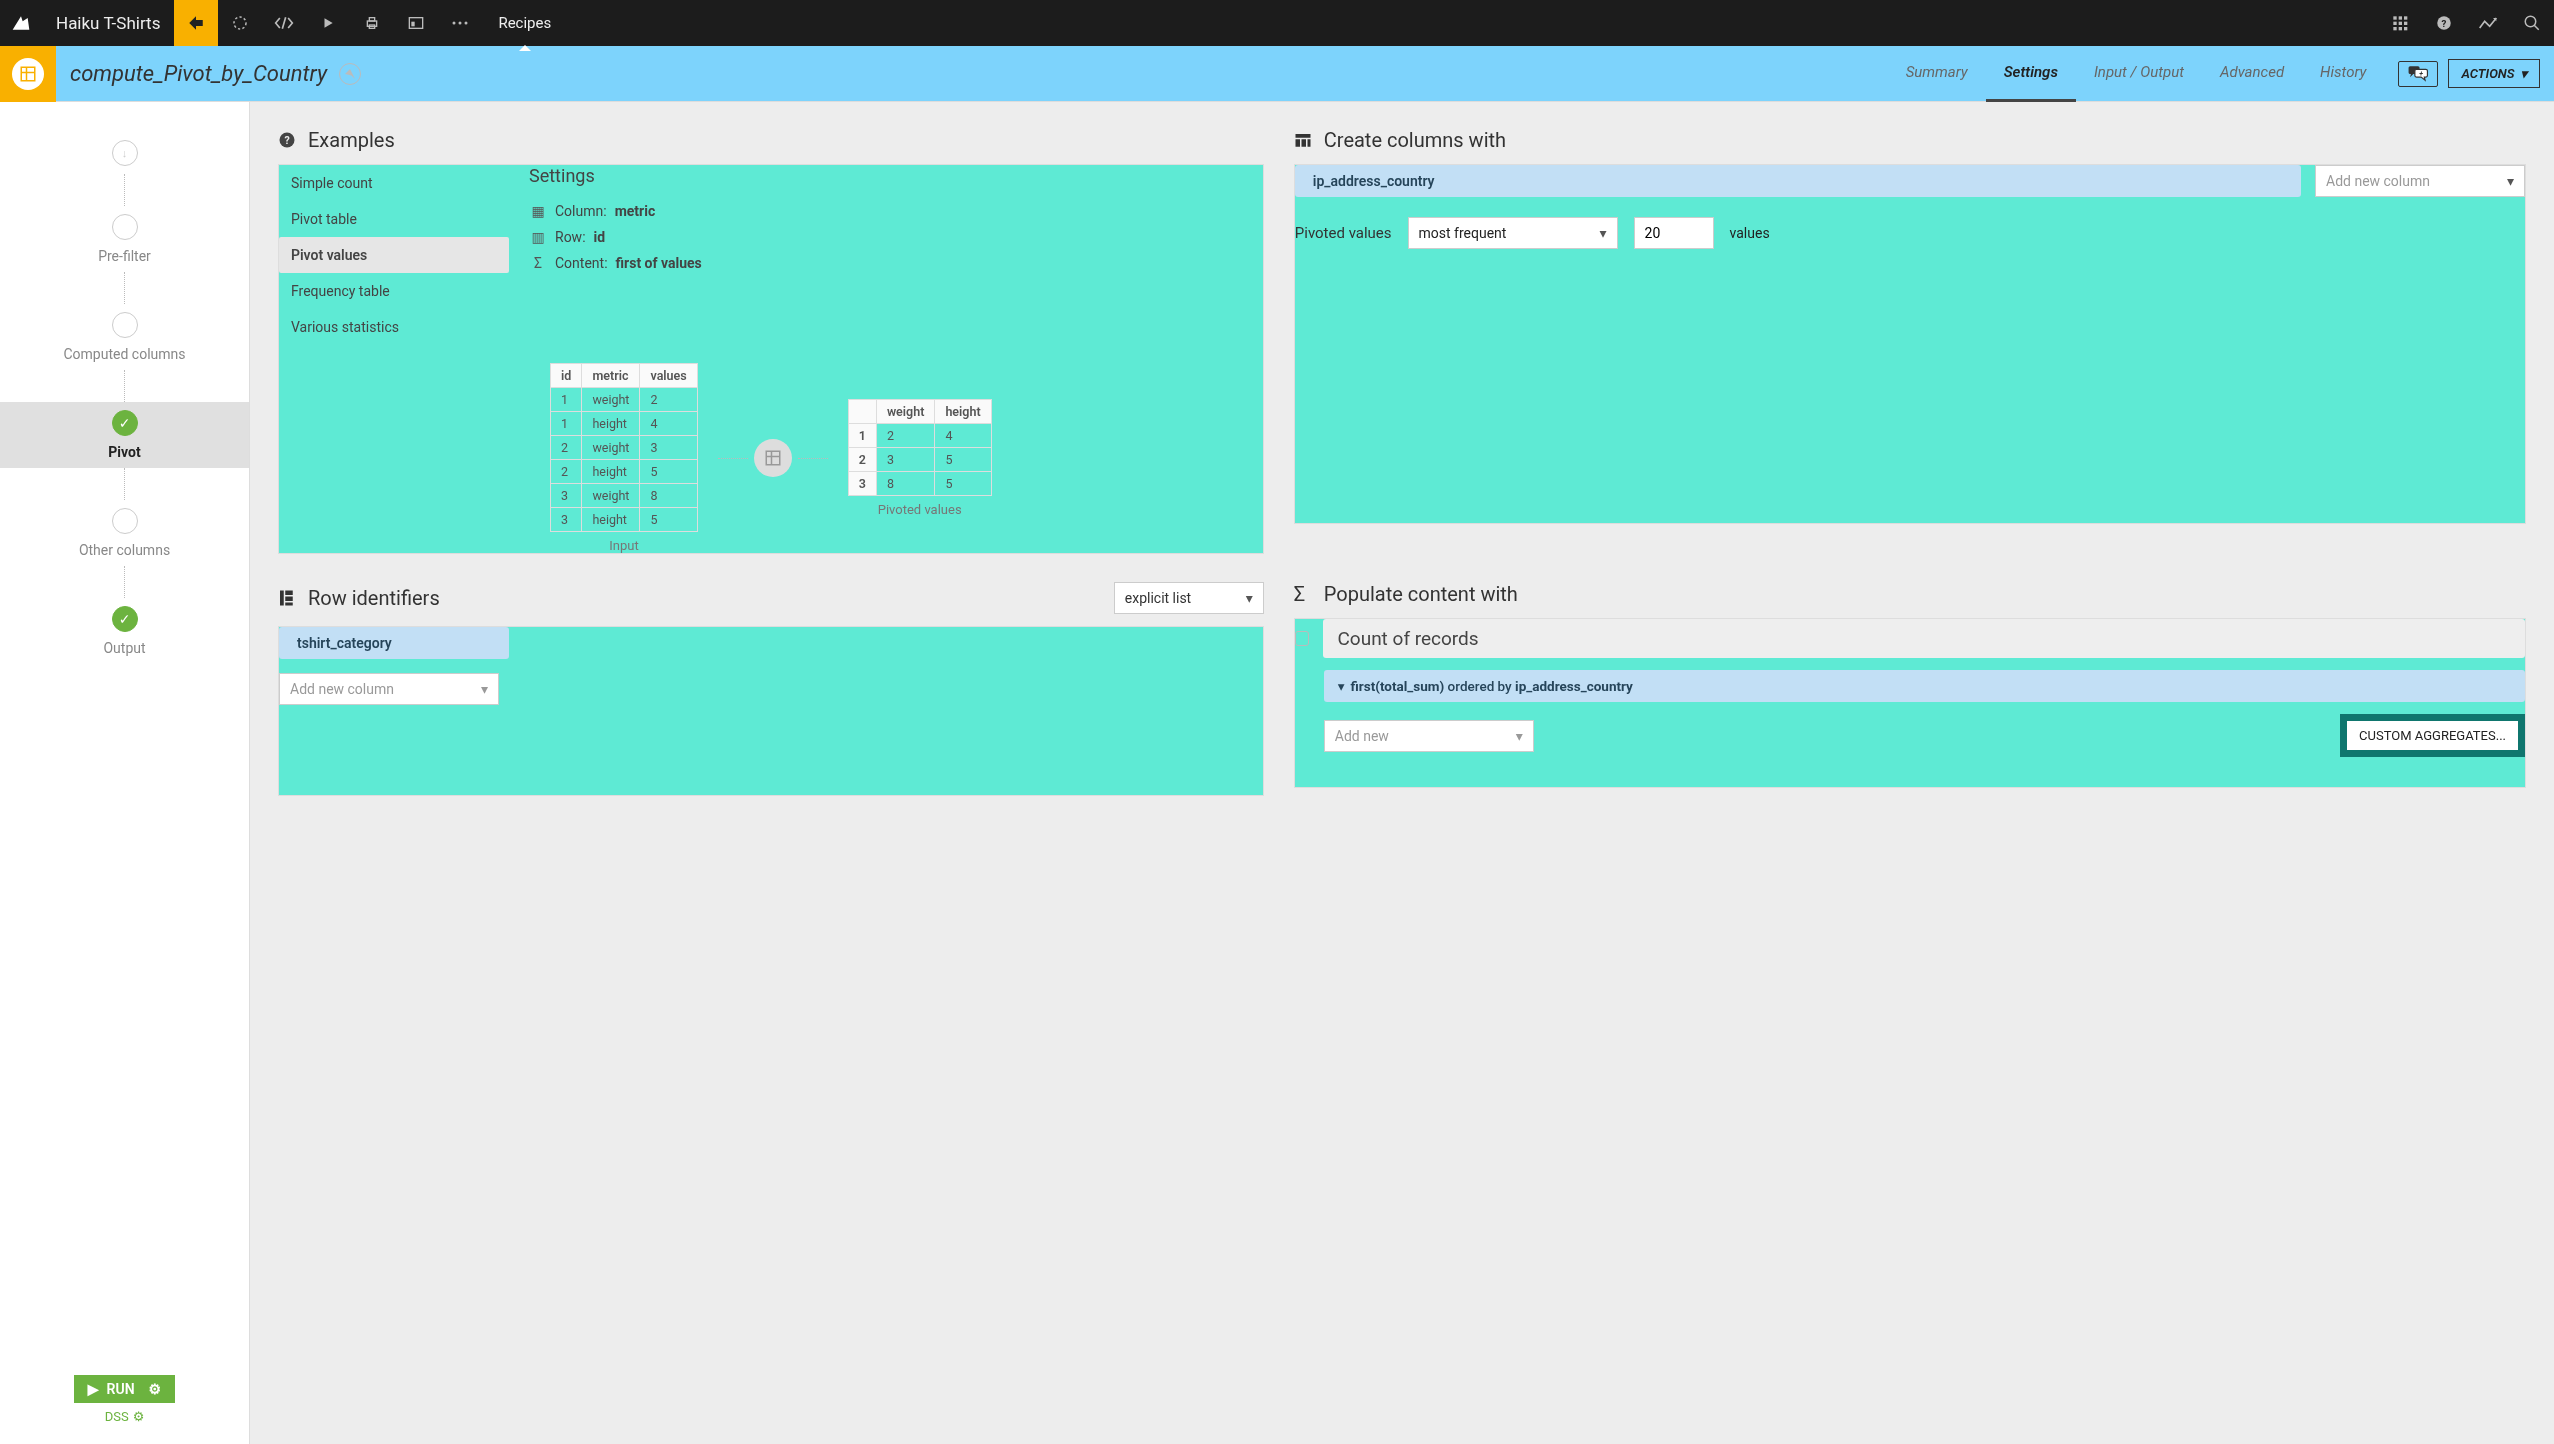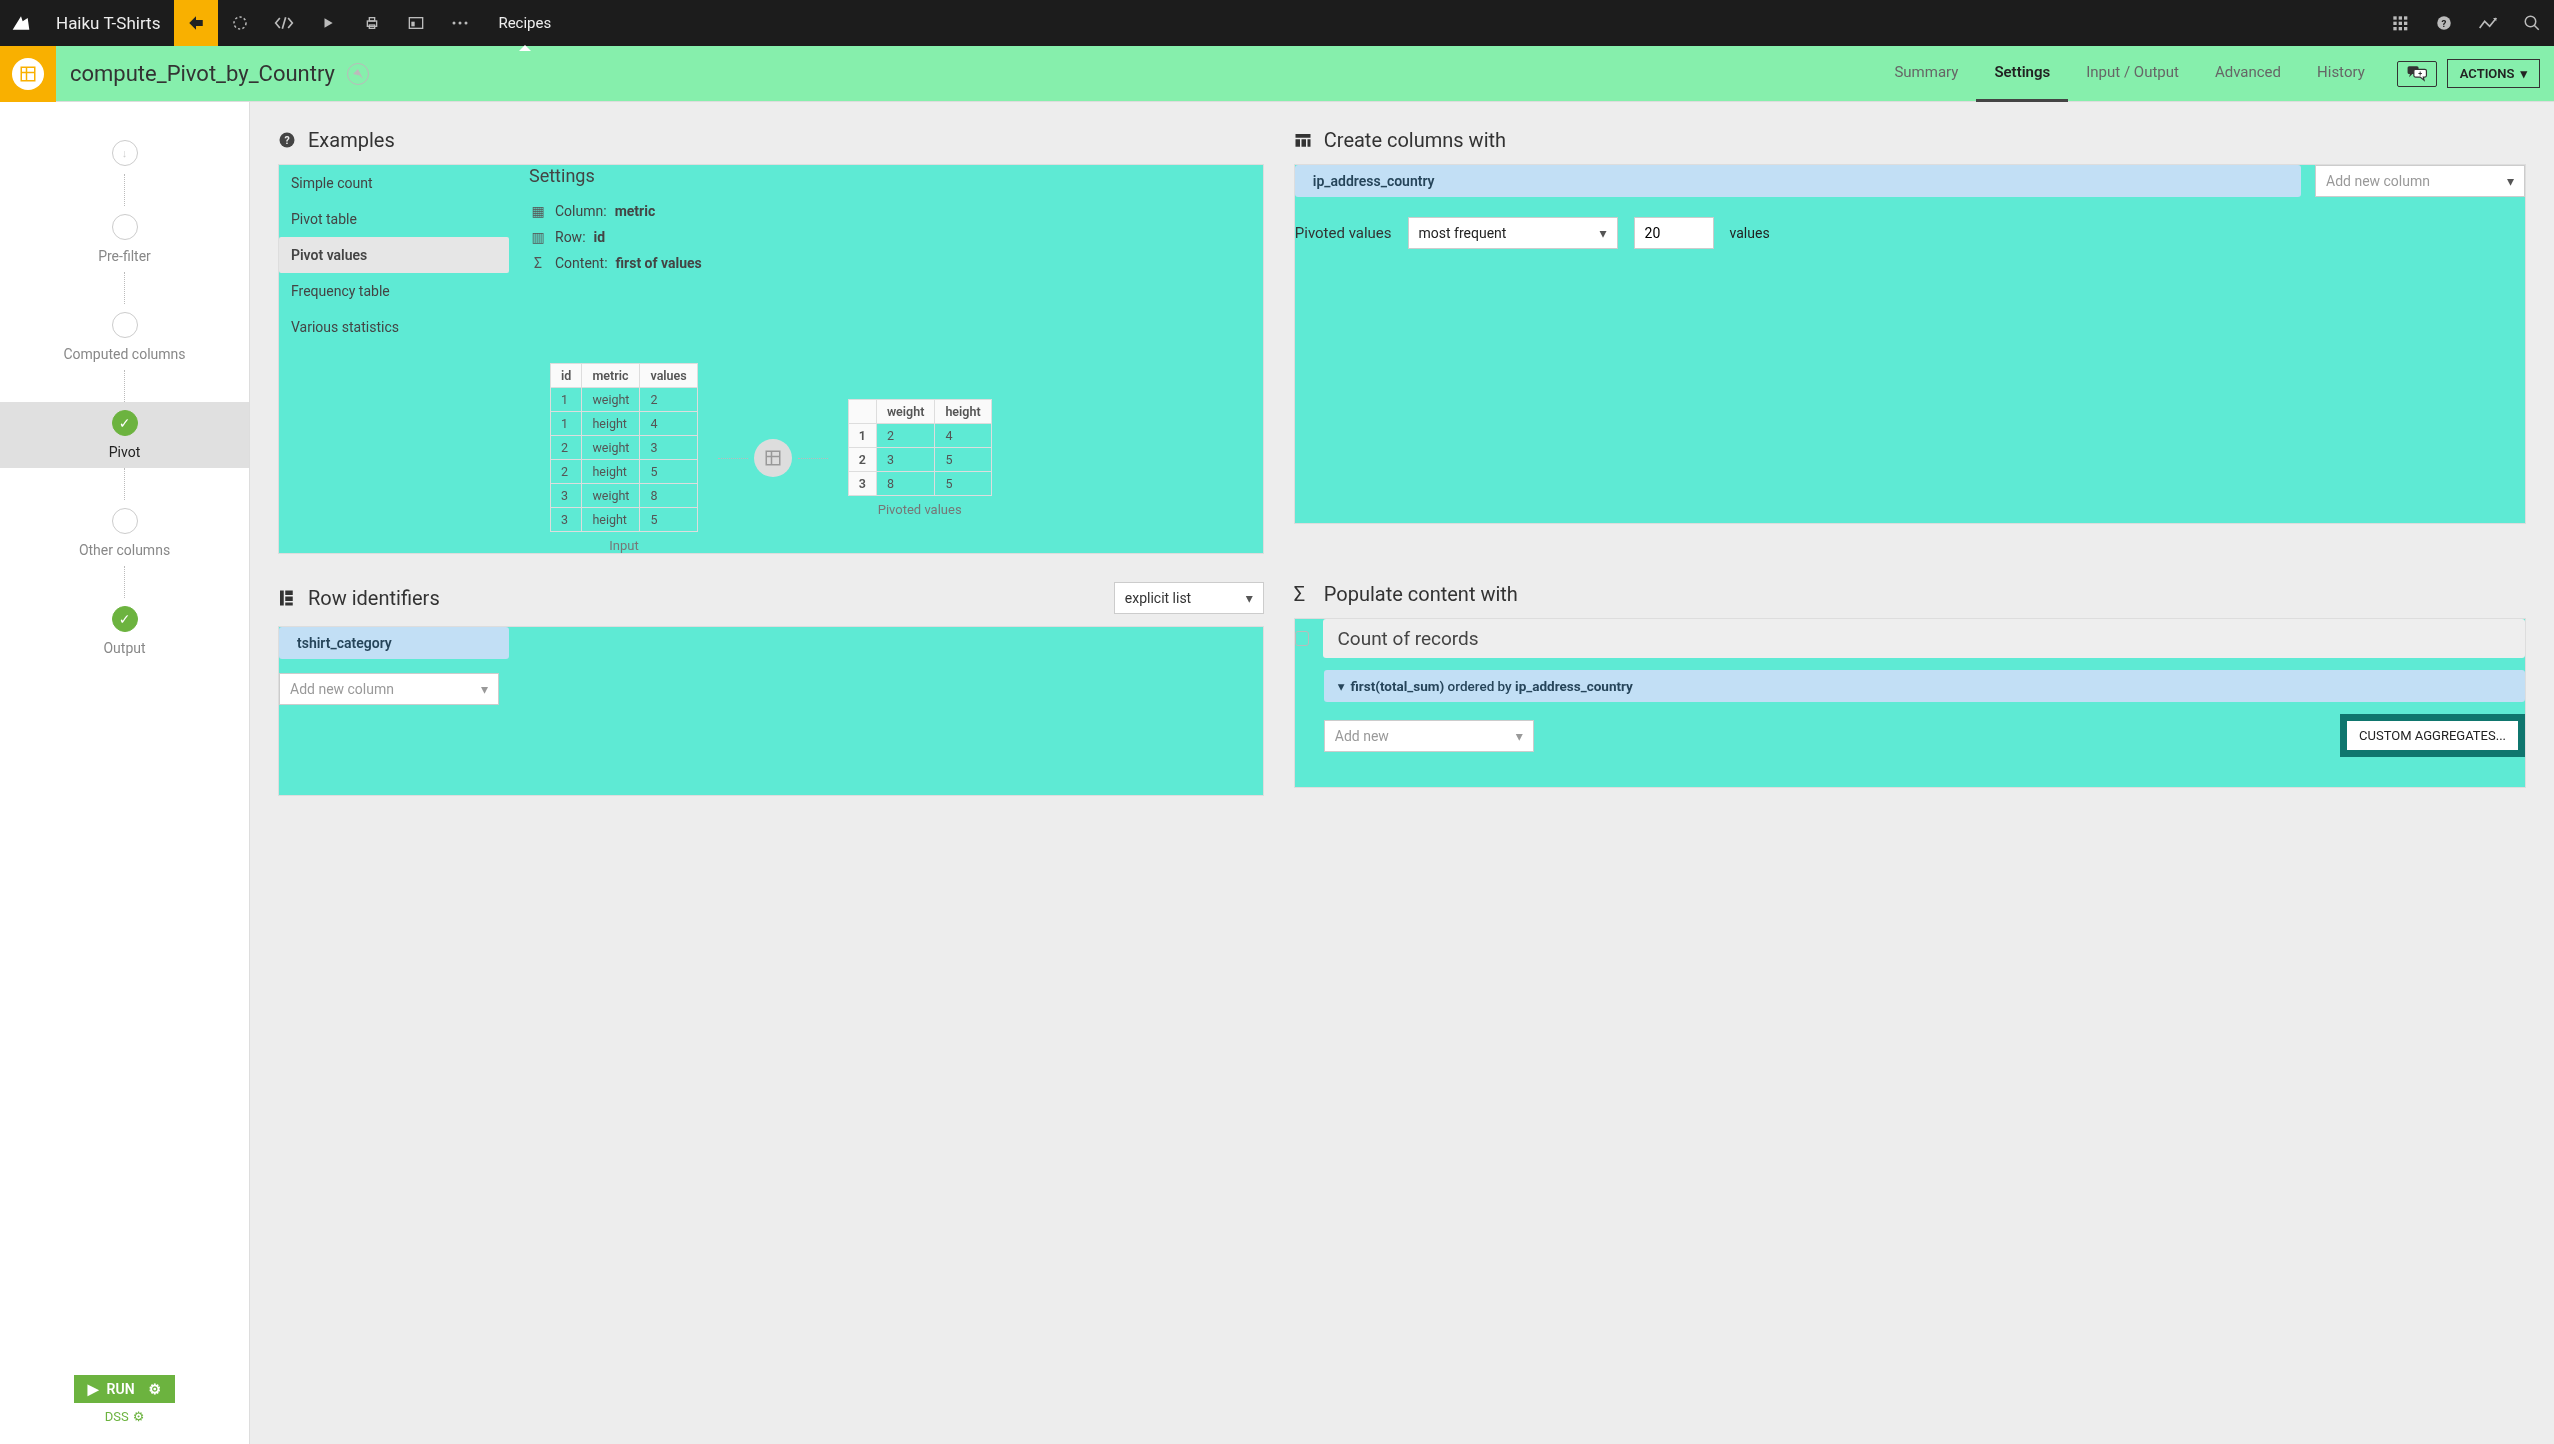--- a/index.html
+++ b/index.html
@@ -9,21 +9,21 @@
 .topbar { background: #1c1c1c; height: 46px; display: flex; align-items: center; color: #ccc; }
 .topbar .logo { width: 42px; height: 46px; display: flex; align-items: center; justify-content: center; }
 .topbar .project { padding: 0 14px; font-size: 17px; color: #eee; }
 .topbar .iconbtn { width: 44px; height: 46px; display: flex; align-items: center; justify-content: center; color: #bbb; cursor: pointer; }
 .topbar .iconbtn.active { background: #f9b000; color: #222; }
 .topbar .spacer { flex: 1; }
 .topbar .tab { padding: 4px 16px; height: 54px; display: flex; align-items: center; color: #eee; font-size: 15px; position: relative; }
 .topbar .tab.active::after { content: ''; position: absolute; bottom: -1px; left: 50%; transform: translateX(-50%); width: 0; height: 0; border-left: 6px solid transparent; border-right: 6px solid transparent; border-bottom: 6px solid #fff; }
 
 
-.header { background: #86efac; height: 56px; display: flex; align-items: center; border-bottom: 1px solid #ddd; }
+.header { background: #7dd3fc; height: 56px; display: flex; align-items: center; border-bottom: 1px solid #ddd; font-style: italic; }
 .header .orange-badge { width: 56px; height: 56px; background: #f9b000; display: flex; align-items: center; justify-content: center; }
 .header .orange-badge .inner { width: 32px; height: 32px; border-radius: 50%; background: #fff; display: flex; align-items: center; justify-content: center; color: #f9b000; font-size: 16px; }
 .header .title { font-size: 22px; padding-left: 14px; color: #333; font-weight: 400; }
 .header .nav-icon { width: 22px; height: 22px; border: 1.5px solid #bbb; border-radius: 50%; margin-left: 12px; display:flex; align-items:center; justify-content:center; color:#bbb; font-size:12px; }
 .header .tabs { margin-left: auto; display: flex; align-items: center; height: 49px; }
 .header .tabs .t { padding: 0 18px; height: 56px; display: flex; align-items: center; color: #666; font-size: 15px; cursor: pointer; border-bottom: 3px solid transparent; }
 .header .tabs .t.active { color: #222; border-bottom: 3px solid #444; font-weight: 600; }
 .header .right-buttons { display: flex; align-items: center; gap: 10px; padding: 0 14px; }
 .header .chat-btn { border: 1.5px solid #333; padding: 4px 8px; border-radius: 2px; cursor: pointer; }
 .header .actions-btn { border: 1.5px solid #333; padding: 6px 12px; font-size: 13px; font-weight: 600; cursor: pointer; display:flex; align-items:center; gap:6px;}
@@ -31,21 +31,21 @@
 
 .main { display: flex; height: calc(100vh - 102px); }
 
 
 .steps { width: 250px; background: #fff; border-right: 1px solid #ddd; display: flex; flex-direction: column; align-items: center; padding-top: 30px; position: relative; }
 .step { display: flex; flex-direction: column; align-items: center; width: 100%; padding: 8px 0; }
 .step .circle { width: 26px; height: 26px; border-radius: 50%; border: 1.2px solid #ccc; background: #fff; display:flex; align-items:center; justify-content:center; position: relative; }
 .step .circle.green { background: #6cb33f; border-color: #6cb33f; color: #fff; }
 .step .label { margin-top: 8px; color: #888; font-size: 14px; }
 .step.active { background: #e0e0e0; }
-.step.active .label { color: #222; font-weight: 400; }
+.step.active .label { color: #222; font-weight: 700; }
 .connector { width: 1px; height: 32px; border-left: 1px dotted #bbb; }
 .steps .run-footer { margin-top: auto; padding-bottom: 20px; display:flex; flex-direction:column; align-items:center; gap:6px;}
 .run-btn { background: #6cb33f; color: #fff; padding: 6px 14px; font-size: 14px; font-weight: 600; display:flex; align-items:center; gap:8px; cursor:pointer;}
 .dss-link { color: #6cb33f; font-size: 13px; display:flex; align-items:center; gap:4px;}
 
 
 .content { flex: 1; padding: 26px 28px; overflow: auto; display: grid; grid-template-columns: 1fr 1.25fr; gap: 28px 30px; align-content: start;}
 .section-header { display: flex; align-items: center; gap: 10px; font-size: 20px; color: #333; font-weight: 400; }
 .section-header .icn { font-size: 18px; color: #333; width:20px; }
 .panel { background: #5eead4; border: 1px solid #ddd; padding: 0; }

